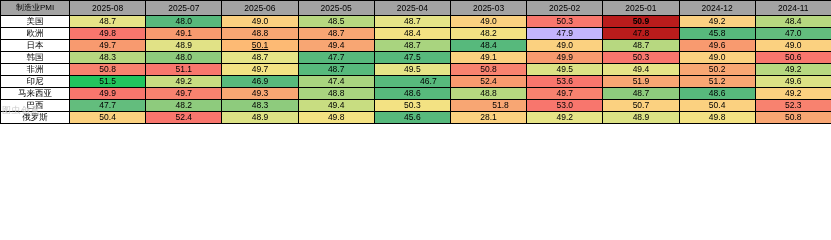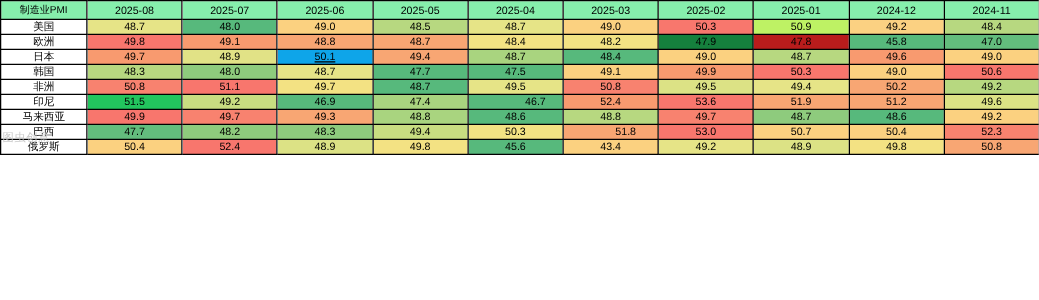--- a/index.html
+++ b/index.html
@@ -28,21 +28,21 @@
     text-align: center;
     vertical-align: middle;
     font-size: 8.5px;
     line-height: 1;
     color: #000000;
     font-weight: normal;
     white-space: nowrap;
     overflow: hidden;
   }
   #pmi-table thead th {
-    background: #86efac;
+    background: #a3a3a3;
     height: 14px;
     font-size: 8.5px;
   }
   #pmi-table thead th.corner {
     font-size: 8px;
   }
   #pmi-table tbody th.row-label {
     background: #ffffff;
     font-size: 8.5px;
     height: 11px;
@@ -98,42 +98,42 @@
   <tbody id="pmi-body">
       <tr>
         <th class="row-label">美国</th>
         <td class="val" style="background: rgb(230, 228, 135);">48.7</td>
         <td class="val" style="background: rgb(87, 185, 124);">48.0</td>
         <td class="val" style="background: rgb(251, 209, 128);">49.0</td>
         <td class="val" style="background: rgb(183, 216, 128);">48.5</td>
         <td class="val" style="background: rgb(230, 228, 135);">48.7</td>
         <td class="val" style="background: rgb(251, 209, 128);">49.0</td>
         <td class="val" style="background: rgb(248, 119, 109);">50.3</td>
-        <td class="val" style="background: #bef264;">50.9</td>
+        <td class="val" style="background: #b91c1c; font-weight: bold;">50.9</td>
         <td class="val" style="background: rgb(251, 209, 130);">49.2</td>
         <td class="val" style="background: rgb(183, 216, 128);">48.4</td>
       </tr>
       <tr>
         <th class="row-label">欧洲</th>
         <td class="val" style="background: rgb(248, 118, 109);">49.8</td>
         <td class="val" style="background: rgb(248, 154, 111);">49.1</td>
         <td class="val" style="background: rgb(248, 166, 115);">48.8</td>
         <td class="val" style="background: rgb(248, 166, 115);">48.7</td>
         <td class="val" style="background: rgb(243, 226, 131);">48.4</td>
         <td class="val" style="background: rgb(243, 226, 131);">48.2</td>
-        <td class="val" style="background: #15803d; margin-top: 20px;">47.9</td>
+        <td class="val" style="background: #c4b5fd; margin-top: 20px;">47.9</td>
         <td class="val" style="background: #b91c1c;">47.8</td>
         <td class="val" style="background: rgb(87, 185, 124);">45.8</td>
         <td class="val" style="background: rgb(99, 189, 125);">47.0</td>
       </tr>
       <tr>
         <th class="row-label">日本</th>
         <td class="val" style="background: rgb(248, 154, 111);">49.7</td>
         <td class="val" style="background: rgb(225, 226, 134);">48.9</td>
-        <td class="val" style="background: #0ea5e9; text-decoration: underline;">50.1</td>
+        <td class="val" style="background: #fdba74; text-decoration: underline;">50.1</td>
         <td class="val" style="background: rgb(248, 166, 115);">49.4</td>
         <td class="val" style="background: rgb(169, 212, 127);">48.7</td>
         <td class="val" style="background: rgb(87, 185, 124);">48.4</td>
         <td class="val" style="background: rgb(251, 209, 128);">49.0</td>
         <td class="val" style="background: rgb(183, 216, 128);">48.7</td>
         <td class="val" style="background: rgb(248, 154, 111);">49.6</td>
         <td class="val" style="background: rgb(251, 209, 128);">49.0</td>
       </tr>
       <tr>
         <th class="row-label">韩国</th>
@@ -200,21 +200,21 @@
         <td class="val" style="background: rgb(251, 209, 128);">50.4</td>
         <td class="val" style="background: rgb(248, 130, 111);">52.3</td>
       </tr>
       <tr>
         <th class="row-label">俄罗斯</th>
         <td class="val" style="background: rgb(251, 209, 128);">50.4</td>
         <td class="val" style="background: rgb(248, 118, 109);">52.4</td>
         <td class="val" style="background: rgb(220, 226, 133);">48.9</td>
         <td class="val" style="background: rgb(243, 226, 131);">49.8</td>
         <td class="val" style="background: rgb(87, 185, 124);">45.6</td>
-        <td class="val" style="background: rgb(251, 209, 128);">43.4</td>
+        <td class="val" style="background: rgb(251, 209, 128);">28.1</td>
         <td class="val" style="background: rgb(230, 228, 135);">49.2</td>
         <td class="val" style="background: rgb(220, 226, 133);">48.9</td>
         <td class="val" style="background: rgb(243, 226, 131);">49.8</td>
         <td class="val" style="background: rgb(248, 166, 115);">50.8</td>
       </tr>
       <tr>
         <th class="row-label">印度</th>
         <td class="val" style="background: rgb(248, 118, 109);">59.3</td>
         <td class="val" style="background: rgb(248, 130, 111);">59.1</td>
         <td class="val" style="background: rgb(248, 166, 115);">58.4</td>

